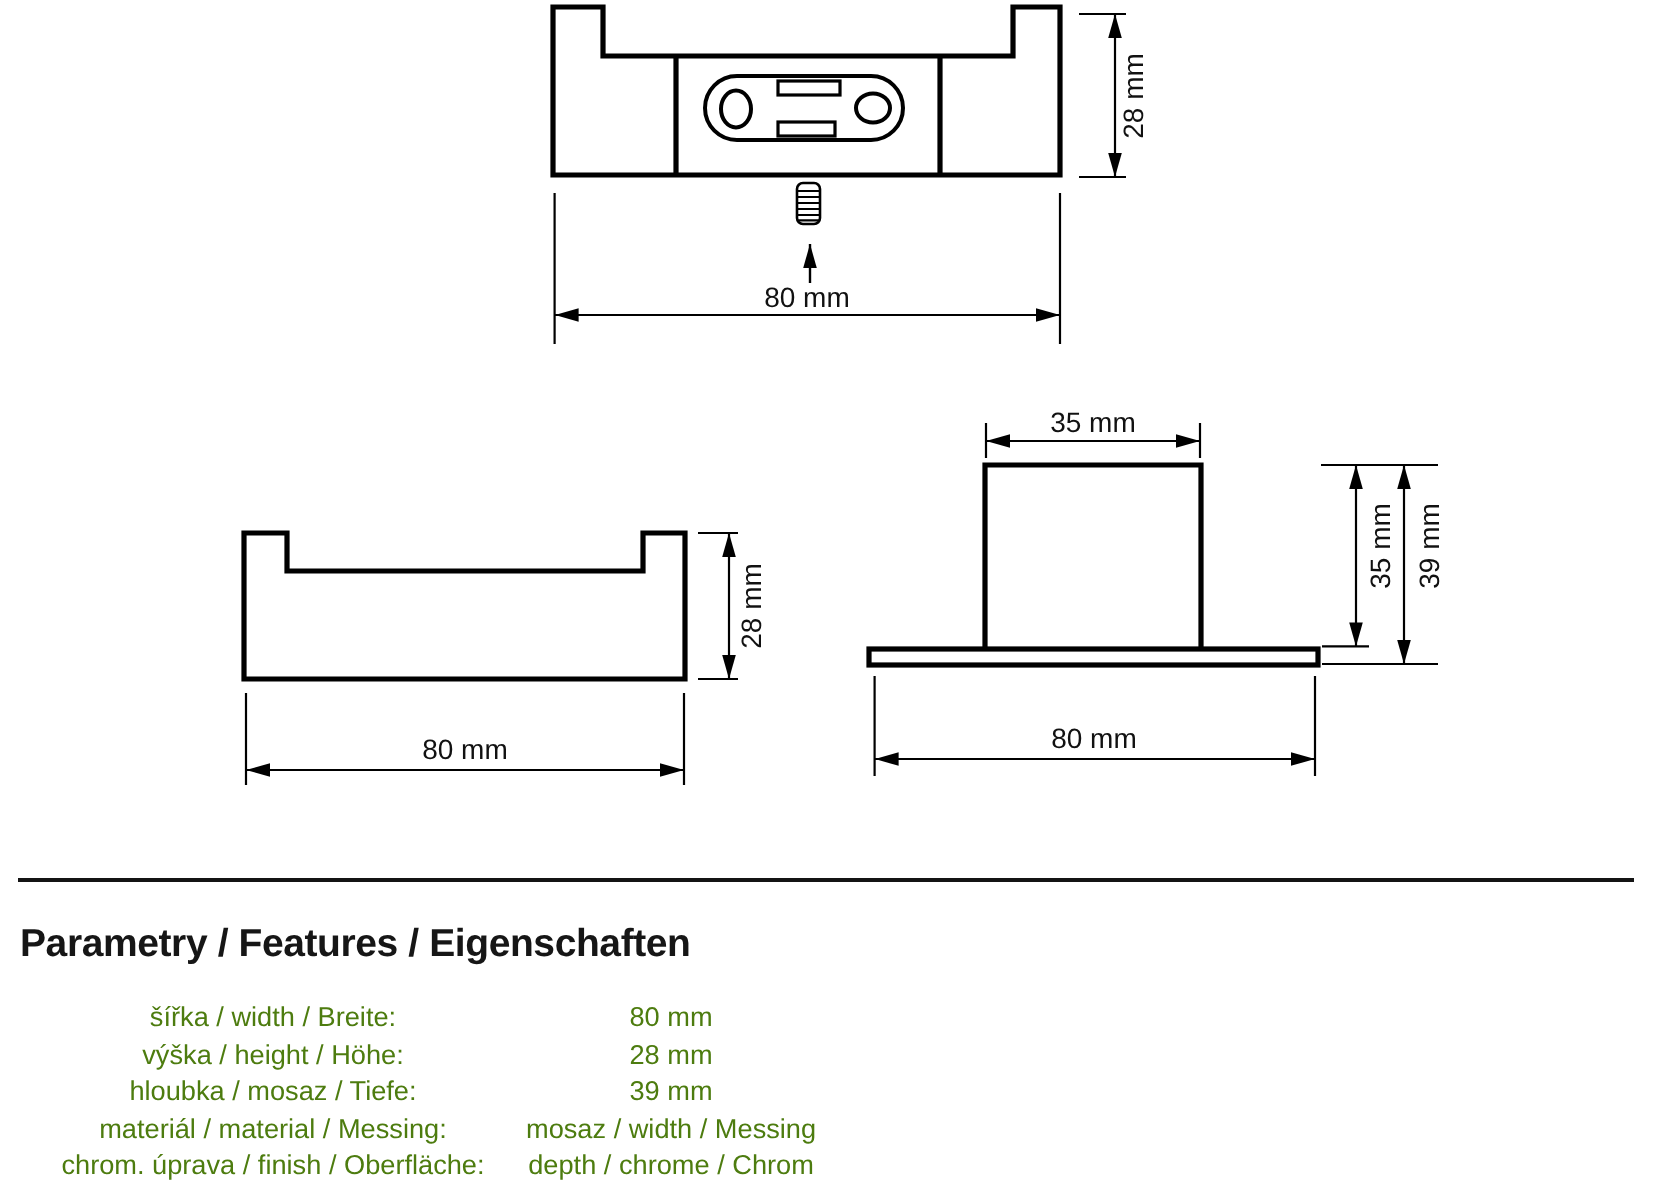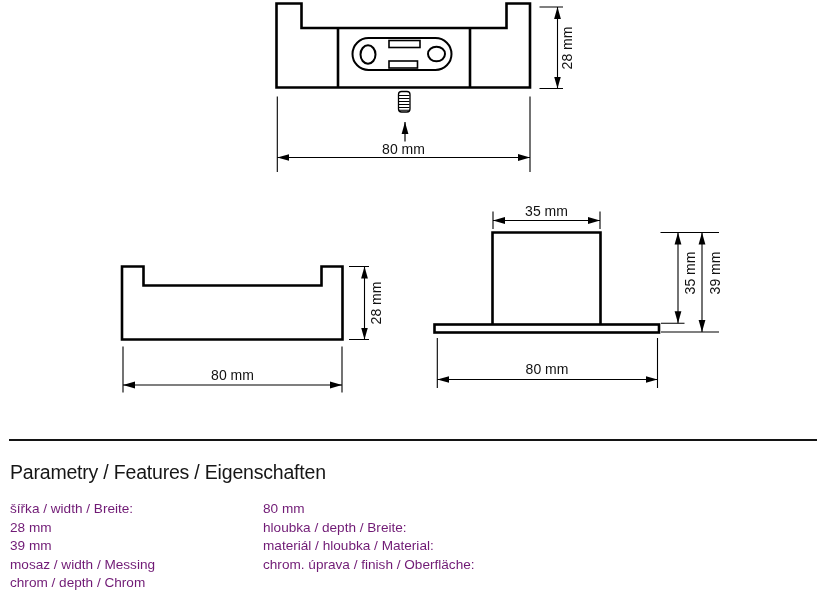--- a/index.html
+++ b/index.html
@@ -10,26 +10,26 @@
   .drawing{position:absolute;left:0;top:0;}
   .ol{fill:#ffffff;stroke:#000000;stroke-width:2.6;}
   .ol-open{fill:none;stroke:#000000;stroke-width:2.6;}
   .med{fill:none;stroke:#000000;stroke-width:2;}
   .slot{fill:#ffffff;stroke:#000000;stroke-width:1.6;}
   .thin{fill:none;stroke:#000000;stroke-width:1.1;}
   .dim-text{font-size:14px;fill:#111111;}
   .rule{position:absolute;left:9px;top:439px;width:808px;height:2px;background:#141414;}
   .heading{
     position:absolute;left:10px;top:461px;
-    font-size:19.5px;font-weight:normal;color:#161616;letter-spacing:-0.2px;
+    font-size:19.5px;font-weight:bold;color:#161616;letter-spacing:-0.2px;
   }
   .spec-table{
     position:absolute;left:10px;top:500px;
     display:grid;grid-template-columns:253px auto;
-    font-size:13.6px;line-height:18.6px;color:#701a75;
+    font-size:13.6px;line-height:18.6px;color:#4d7c0f;text-align:center;
   }
 </style>
 </head>
 <body>
 
 <svg class="drawing" width="827" height="445" viewBox="0 0 827 445">
   <defs>
     <marker id="arr" viewBox="0 0 12 8" refX="12" refY="4" markerWidth="12" markerHeight="8" markerUnits="userSpaceOnUse" orient="auto-start-reverse">
       <path d="M0,0.6 L12,4 L0,7.4 Z" fill="#000000"></path>
     </marker>
@@ -110,20 +110,21 @@
   </g>
 </svg>
 
 <div class="rule"></div>
 
 <div class="heading">Parametry / Features / Eigenschaften</div>
 
 <div class="spec-table">
   <div>šířka / width / Breite:</div>
   <div>80 mm</div>
+  <div>výška / height / Höhe:</div>
   <div>28 mm</div>
-  <div>hloubka / depth / Breite:</div>
+  <div>hloubka / mosaz / Tiefe:</div>
   <div>39 mm</div>
-  <div>materiál / hloubka / Material:</div>
+  <div>materiál / material / Messing:</div>
   <div>mosaz / width / Messing</div>
   <div>chrom. úprava / finish / Oberfläche:</div>
-  <div>chrom / depth / Chrom</div>
+  <div>depth / chrome / Chrom</div>
 </div>
 
 </body></html>

